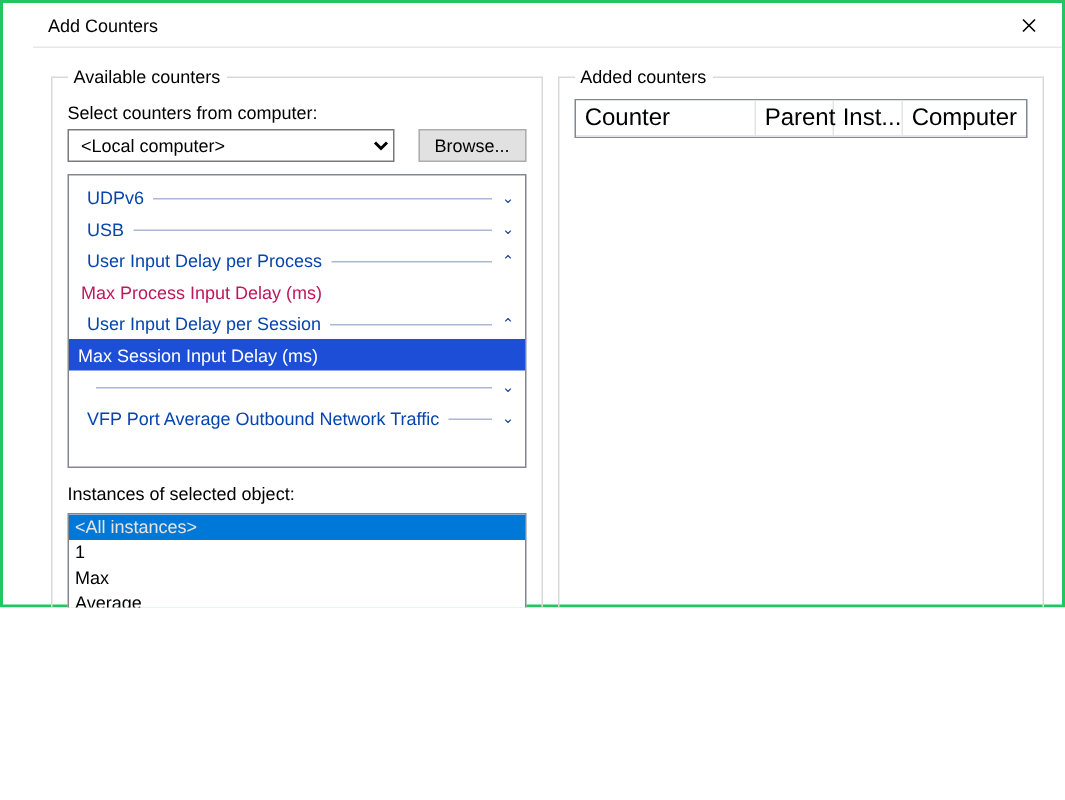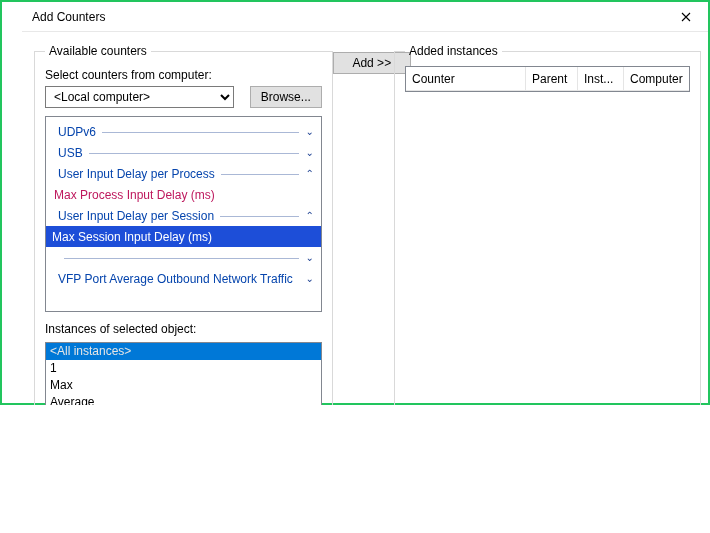--- a/index.html
+++ b/index.html
@@ -38,21 +38,21 @@
   }
   fieldset.group {
     border: 1px solid #d9d9d9;
     padding: 8px 10px 10px 10px;
     margin: 0;
   }
   fieldset.group > legend {
     padding: 0 4px;
     color: #000;
   }
-  .left { width: 350px; display: flex; flex-direction: row; }
+  .left { width: 350px; display: flex; flex-direction: column; }
   .right { flex: 1; display: flex; flex-direction: column; }
   .left .group { height: 446px; display: flex; flex-direction: column; }
   .right .group { height: 446px; display: flex; flex-direction: column; }
 
   .label { margin: 2px 0 4px 0; }
   .row { display: flex; gap: 16px; align-items: center; }
 
   select.combo, .combo-fake {
     height: 22px;
     border: 1px solid #7a7a7a;
@@ -156,21 +156,21 @@
   .lv-header {
     display: flex;
     height: 24px;
     border-bottom: 1px solid #e5e5e5;
     background: #fff;
   }
   .lv-col {
     border-right: 1px solid #e5e5e5;
     padding: 3px 6px;
     display: flex; align-items: center;
-    font-size: 12px;
+    font-size: 16px;
   }
   .lv-body { flex: 1; }
 
   .remove-row { margin-top: 8px; }
 
   .footer {
     height: 40px;
     display: flex; align-items: center;
     padding: 0 12px 10px 12px;
     gap: 8px;
@@ -262,21 +262,21 @@
         </div>
       </fieldset>
 
       <div class="add-row">
         <button class="std" style="width:78px">Add &gt;&gt;</button>
       </div>
     </div>
 
     <div class="right">
       <fieldset class="group">
-        <legend>Added instances</legend>
+        <legend>Added counters</legend>
 
         <div class="listview">
           <div class="lv-header">
             <div class="lv-col" style="width:120px">Counter</div>
             <div class="lv-col" style="width:52px">Parent</div>
             <div class="lv-col" style="width:46px">Inst...</div>
             <div class="lv-col" style="flex:1;border-right:none">Computer</div>
           </div>
           <div class="lv-body"></div>
         </div>

